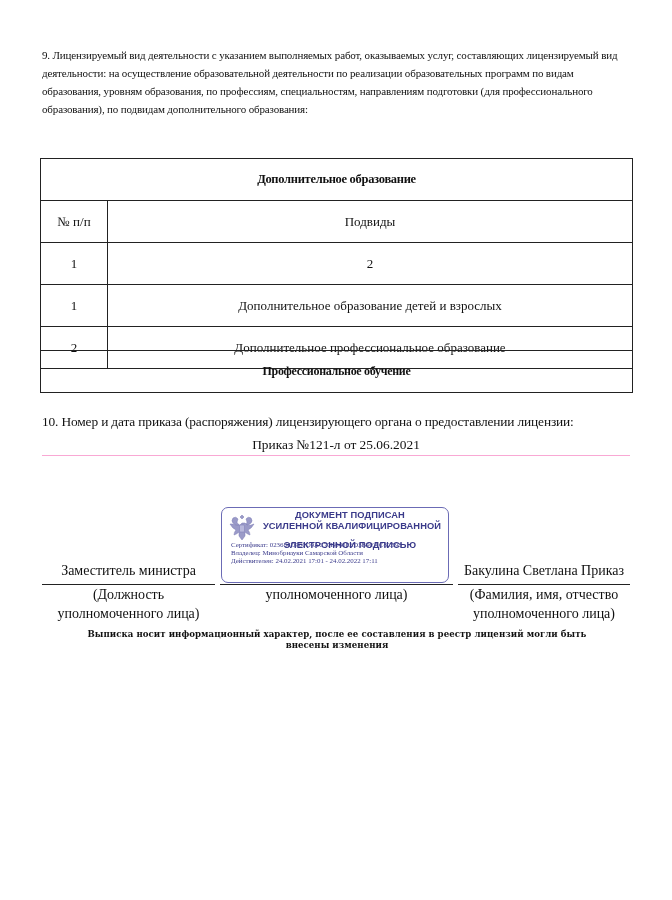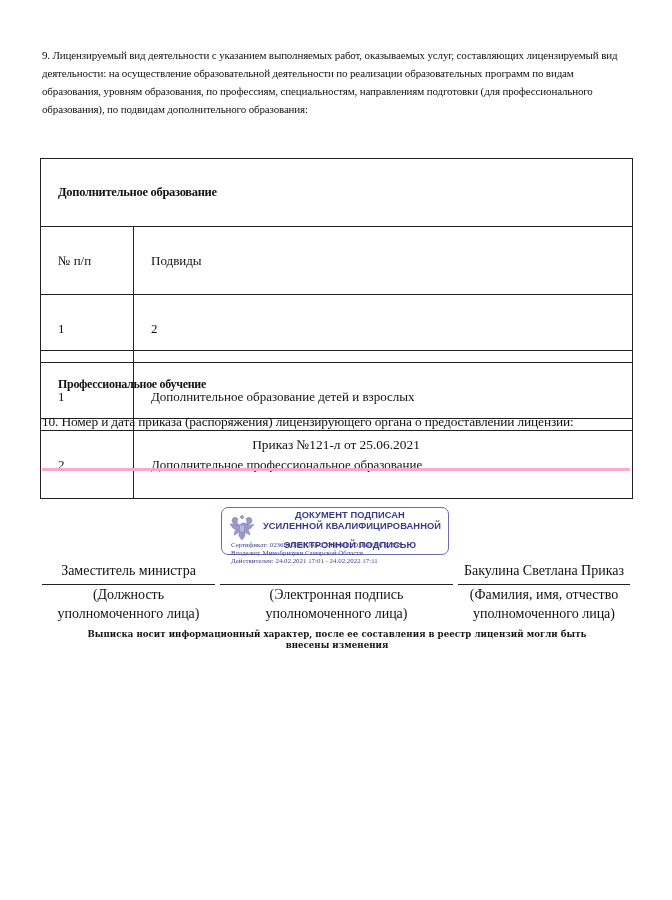--- a/index.html
+++ b/index.html
@@ -6,38 +6,38 @@
     body {
       width: 672px; height: 900px; position: relative; overflow: hidden;
       font-family: "Liberation Serif", "DejaVu Serif", serif;
       color: #111111;
     }
     .para9 {
       position: absolute; left: 42px; top: 46px; width: 590px;
       font-size: 11px; line-height: 18px; letter-spacing: -0.15px;
     }
     table.t { border-collapse: collapse; position: absolute; left: 40px; width: 593px; font-size: 13px; }
-    table.t td { border: 1px solid #222; padding: 17px; }
+    table.t td { border: 1px solid #222; text-align: center; padding: 4px; }
     .tbl1 { top: 158px; }
     .tbl1 td { height: 33px; }
     .tbl1 .hdr { font-weight: bold; font-size: 12.5px; letter-spacing: -0.3px; }
     .tbl1 .c1 { width: 58px; margin-top: 28px; }
     .tbl2 { top: 350px; }
     .tbl2 td { height: 33px; font-weight: bold; font-size: 12px; letter-spacing: -0.3px; }
     .para10 {
       position: absolute; left: 42px; top: 413px; width: 590px;
       font-size: 13.4px; line-height: 18px; letter-spacing: -0.15px;
     }
     .order {
       position: absolute; left: 42px; top: 436px; width: 588px;
       text-align: center; font-size: 13.4px; line-height: 18px;
-      border-bottom: 3px solid #f9a8d4; padding-bottom: 14px;
+      border-bottom: 1px solid #f9a8d4; padding-bottom: 1px;
     }
     .stamp {
-      position: absolute; left: 221px; top: 507px; width: 228px; height: 48px;
+      position: absolute; left: 221px; top: 507px; width: 228px; height: 76px;
       border: 1.5px solid #6b6bb5; border-radius: 7px; box-sizing: border-box;
       color: #3c3c8c;
     }
     .stamp .emblem {
       position: absolute; left: 5px; top: 4px; width: 30px; height: 32px;
     }
     .stamp .h {
       position: absolute; left: 34px; right: 4px; text-align: center;
       font-family: "Liberation Sans", "DejaVu Sans", sans-serif;
       font-weight: bold; font-size: 9.3px; line-height: 10.5px; letter-spacing: 0.1px;
@@ -129,21 +129,20 @@
 <div class="sig-col col-left">
   <div class="value">Заместитель министра</div>
   <div class="line"></div>
   <div class="cap">(Должность</div>
   <div class="cap">уполномоченного лица)</div>
 </div>
 
 <div class="sig-col col-mid">
   <div class="value"></div>
   <div class="line"></div>
-  <div class="cap">(Электронная подпись</div>
   <div class="cap">уполномоченного лица)</div>
 </div>
 
 <div class="sig-col col-right">
   <div class="value">Бакулина Светлана Приказ</div>
   <div class="line"></div>
   <div class="cap">(Фамилия, имя, отчество</div>
   <div class="cap">уполномоченного лица)</div>
 </div>
 

